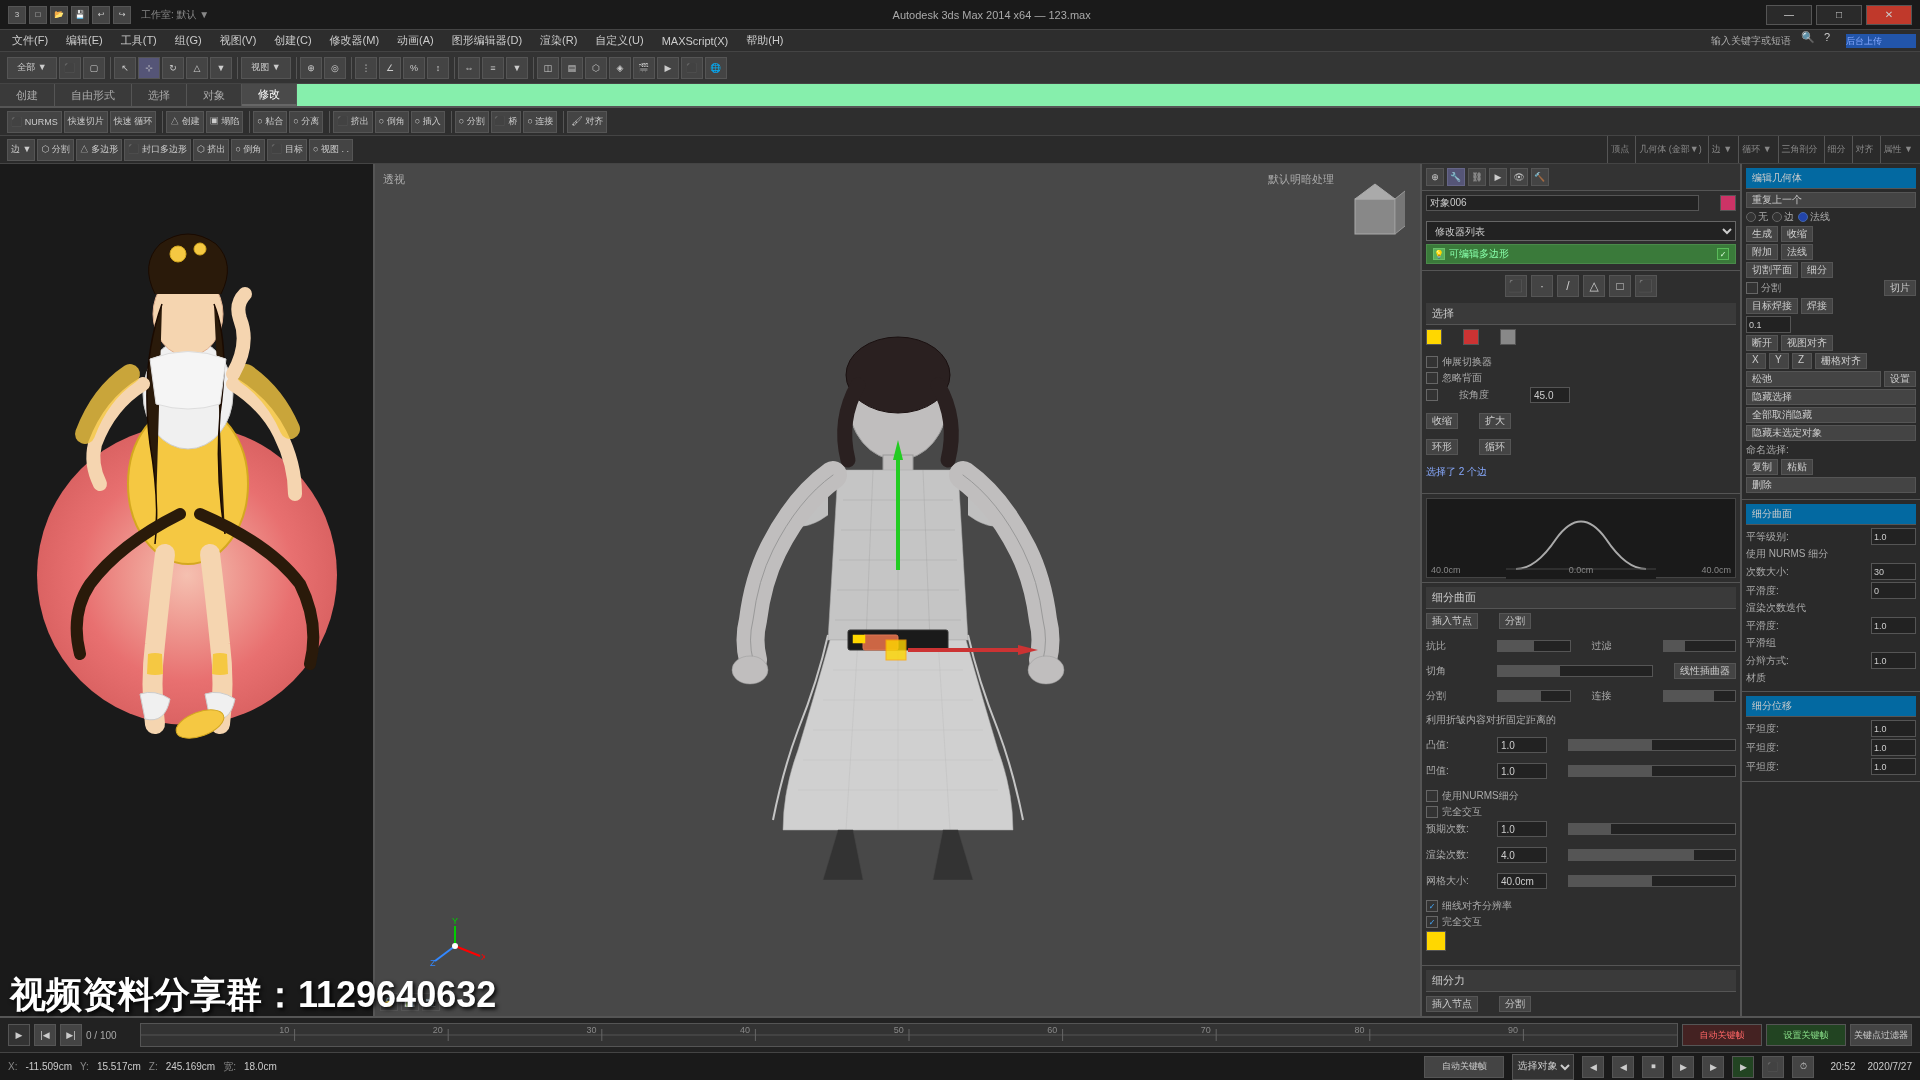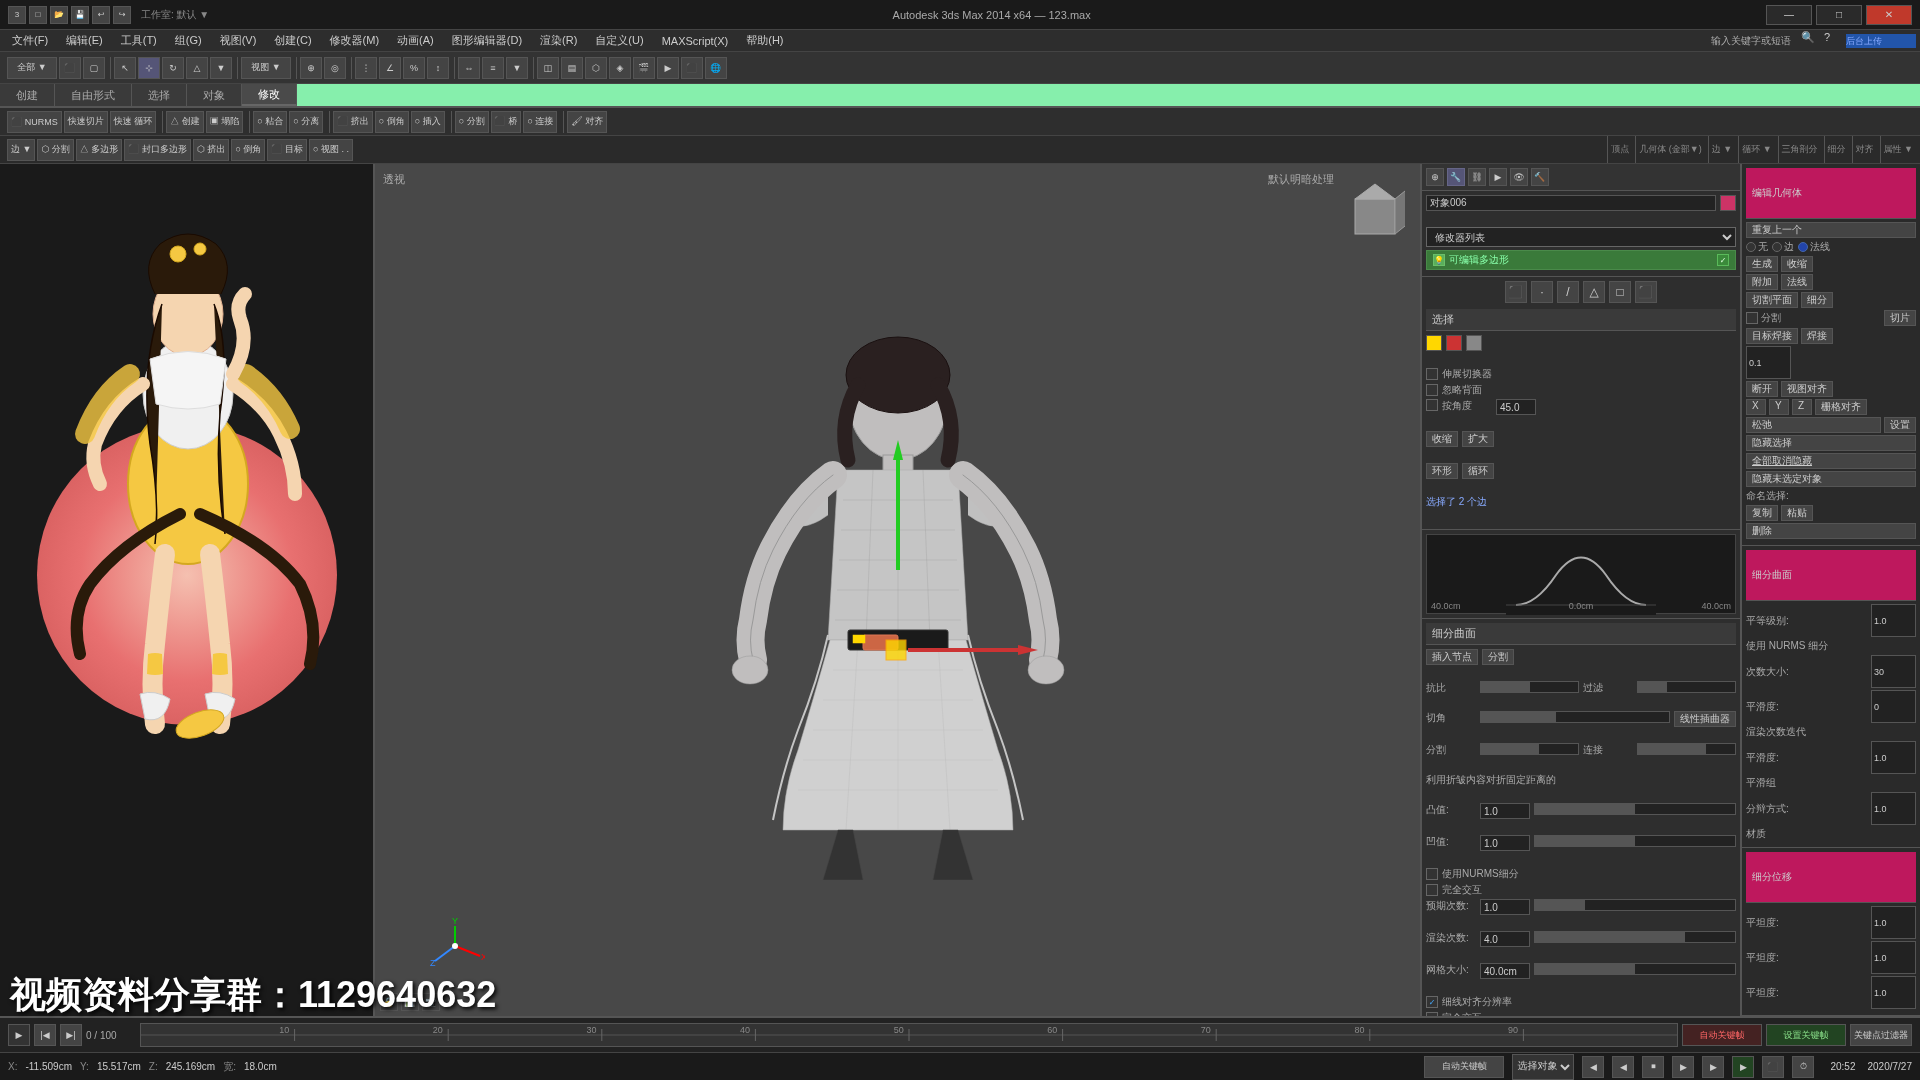--- a/index.html
+++ b/index.html
@@ -195,22 +195,23 @@
     .rp-title {
       background: #3a3a3a;
       padding: 3px 6px;
       font-size: 11px;
       color: #ccc;
       border-bottom: 1px solid #555;
       margin-bottom: 4px;
     }
     .rp-row {
       display: flex;
-      gap: 4px;
-      margin-bottom: 16px;
+      align-items: center;
+      gap: 21px;
+      margin-bottom: 10px;
     }
     .rp-label {
       color: #aaa;
       font-size: 10px;
       min-width: 50px;
     }
     .rp-input {
       width: 50px; height: 16px;
       background: #222;
       border: 1px solid #555;
@@ -254,40 +255,40 @@
       background: #2a2a2a;
       border-left: 2px solid #555;
       overflow-y: auto;
       flex-shrink: 0;
     }
     .frp-section {
       border-bottom: 1px solid #555;
       padding: 4px;
     }
     .frp-title {
-      background: #be185d;
-      padding: 18px 6px;
+      background: #0369a1;
+      padding: 3px 6px;
       font-size: 10px;
       color: #ccc;
       border-bottom: 1px solid #555;
       margin-bottom: 3px;
     }
     .frp-row {
       display: flex;
       align-items: center;
       gap: 3px;
       margin-bottom: 2px;
     }
     .frp-label {
       color: #aaa;
       font-size: 10px;
       flex: 1;
     }
     .frp-input {
-      width: 45px; height: 33px;
+      width: 45px; height: 17px;
       background: #222;
       border: 1px solid #555;
       color: #ccc;
       font-size: 9px;
       padding: 0 2px;
     }
     .frp-radio-group {
       display: flex; gap: 4px; margin-bottom: 2px;
     }
     .frp-radio {
@@ -988,21 +989,21 @@
           <div class="rp-btn">栅格对齐</div>
         </div>
         <div class="frp-row">
           <div class="rp-btn" style="flex:1;">松弛</div>
           <div class="rp-btn">设置</div>
         </div>
         <div class="frp-row">
           <div class="rp-btn" style="flex:1;">隐藏选择</div>
         </div>
         <div class="frp-row">
-          <div class="rp-btn" style="flex:1;text-decoration:underline;">全部取消隐藏</div>
+          <div class="rp-btn" style="flex:1;">全部取消隐藏</div>
         </div>
         <div class="frp-row">
           <div class="rp-btn" style="flex:1;">隐藏未选定对象</div>
         </div>
         <div class="frp-row">
           <span class="frp-label">命名选择:</span>
         </div>
         <div class="frp-row">
           <div class="rp-btn">复制</div>
           <div class="rp-btn">粘贴</div>

